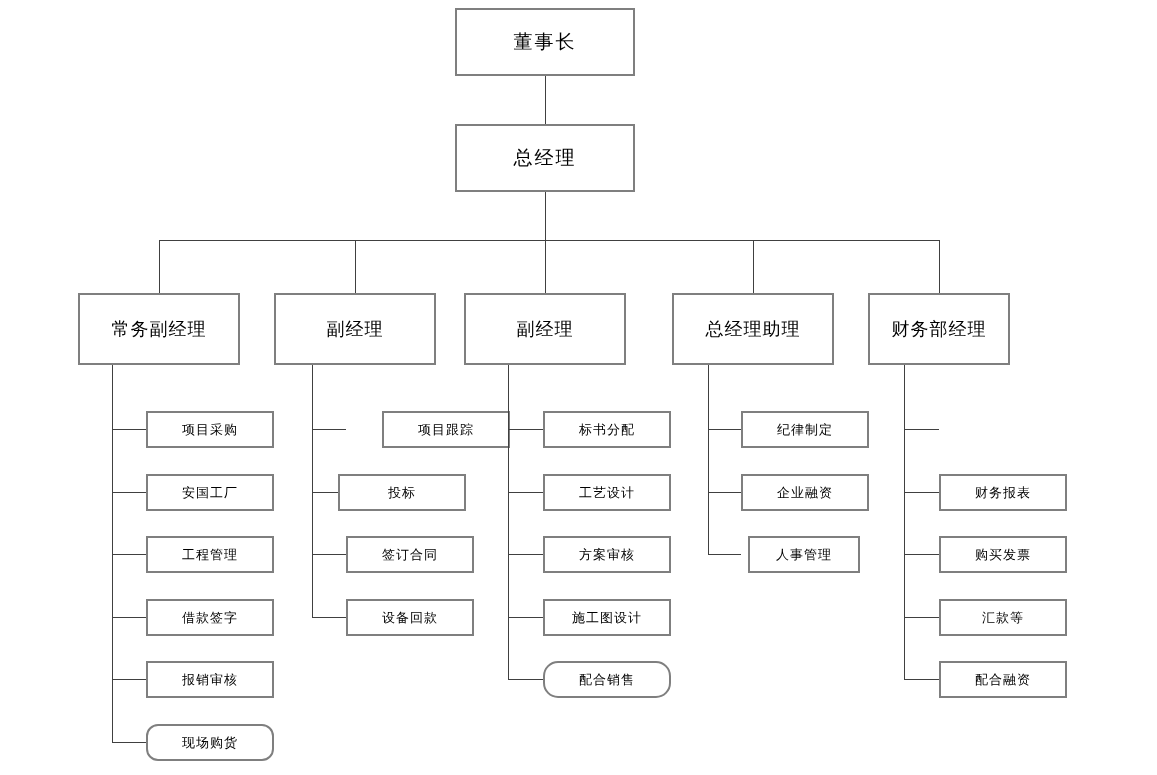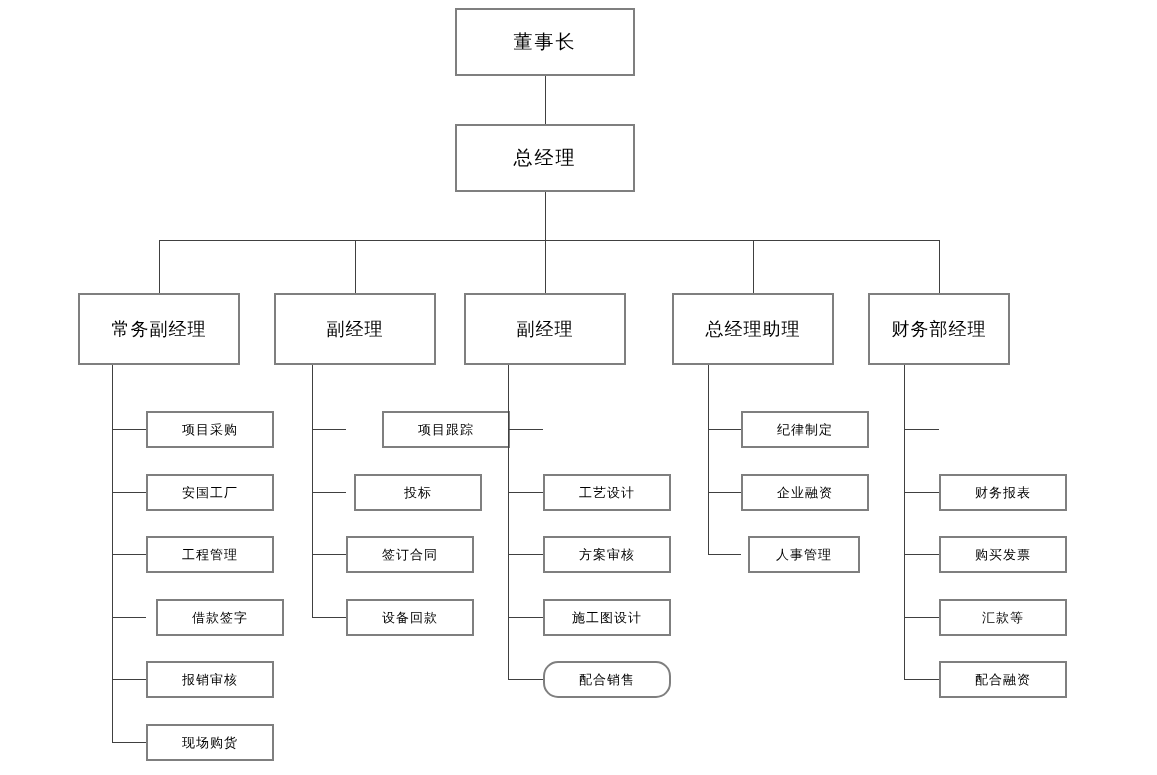--- a/index.html
+++ b/index.html
@@ -47,40 +47,41 @@
     <div class="cline" style="left: 159px; top: 240px; width: 1px; height: 53px; background: rgb(64, 64, 64);"></div>
     <div class="node head" style="left: 78px; top: 293px; width: 162px; height: 72px;">常务副经理</div>
     <div class="cline" style="left: 112px; top: 365px; width: 1px; height: 377px; background: rgb(64, 64, 64);"></div>
     <div class="cline" style="left: 112px; top: 429px; width: 34px; height: 1px; background: rgb(64, 64, 64);"></div>
     <div class="node leaf" style="left: 146px; top: 411px; width: 128px; height: 37px;">项目采购</div>
     <div class="cline" style="left: 112px; top: 492px; width: 34px; height: 1px; background: rgb(64, 64, 64);"></div>
     <div class="node leaf" style="left: 146px; top: 474px; width: 128px; height: 37px;">安国工厂</div>
     <div class="cline" style="left: 112px; top: 554px; width: 34px; height: 1px; background: rgb(64, 64, 64);"></div>
     <div class="node leaf" style="left: 146px; top: 536px; width: 128px; height: 37px;">工程管理</div>
     <div class="cline" style="left: 112px; top: 617px; width: 34px; height: 1px; background: rgb(64, 64, 64);"></div>
-    <div class="node leaf" style="left: 156px; top: 599px; width: 128px; height: 37px;">借款签字</div>
+    <div class="node leaf" style="left: 146px; top: 599px; width: 128px; height: 37px;">借款签字</div>
     <div class="cline" style="left: 112px; top: 679px; width: 34px; height: 1px; background: rgb(64, 64, 64);"></div>
     <div class="node leaf" style="left: 146px; top: 661px; width: 128px; height: 37px;">报销审核</div>
     <div class="cline" style="left: 112px; top: 742px; width: 34px; height: 1px; background: rgb(64, 64, 64);"></div>
-    <div class="node leaf" style="left: 146px; top: 724px; width: 128px; height: 37px;">现场购货</div>
+    <div class="node leaf" style="left: 146px; top: 724px; width: 128px; height: 37px; border-radius: 12px;">现场购货</div>
     <div class="cline" style="left: 355px; top: 240px; width: 1px; height: 53px; background: rgb(64, 64, 64);"></div>
     <div class="node head" style="left: 274px; top: 293px; width: 162px; height: 72px;">副经理</div>
     <div class="cline" style="left: 312px; top: 365px; width: 1px; height: 252px; background: rgb(64, 64, 64);"></div>
     <div class="cline" style="left: 312px; top: 429px; width: 34px; height: 1px; background: rgb(64, 64, 64);"></div>
     <div class="node leaf" style="left: 346px; top: 411px; width: 128px; height: 37px; margin-left: 36px;">项目跟踪</div>
     <div class="cline" style="left: 312px; top: 492px; width: 34px; height: 1px; background: rgb(64, 64, 64);"></div>
-    <div class="node leaf" style="left: 354px; top: 474px; width: 128px; height: 37px;">投标</div>
+    <div class="node leaf" style="left: 338px; top: 474px; width: 128px; height: 37px;">投标</div>
     <div class="cline" style="left: 312px; top: 554px; width: 34px; height: 1px; background: rgb(64, 64, 64);"></div>
     <div class="node leaf" style="left: 346px; top: 536px; width: 128px; height: 37px;">签订合同</div>
     <div class="cline" style="left: 312px; top: 617px; width: 34px; height: 1px; background: rgb(64, 64, 64);"></div>
     <div class="node leaf" style="left: 346px; top: 599px; width: 128px; height: 37px;">设备回款</div>
     <div class="cline" style="left: 545px; top: 240px; width: 1px; height: 53px; background: rgb(64, 64, 64);"></div>
     <div class="node head" style="left: 464px; top: 293px; width: 162px; height: 72px;">副经理</div>
     <div class="cline" style="left: 508px; top: 365px; width: 1px; height: 314px; background: rgb(64, 64, 64);"></div>
     <div class="cline" style="left: 508px; top: 429px; width: 35px; height: 1px; background: rgb(64, 64, 64);"></div>
+    <div class="node leaf" style="left: 543px; top: 411px; width: 128px; height: 37px;">标书分配</div>
     <div class="cline" style="left: 508px; top: 492px; width: 35px; height: 1px; background: rgb(64, 64, 64);"></div>
     <div class="node leaf" style="left: 543px; top: 474px; width: 128px; height: 37px;">工艺设计</div>
     <div class="cline" style="left: 508px; top: 554px; width: 35px; height: 1px; background: rgb(64, 64, 64);"></div>
     <div class="node leaf" style="left: 543px; top: 536px; width: 128px; height: 37px;">方案审核</div>
     <div class="cline" style="left: 508px; top: 617px; width: 35px; height: 1px; background: rgb(64, 64, 64);"></div>
     <div class="node leaf" style="left: 543px; top: 599px; width: 128px; height: 37px;">施工图设计</div>
     <div class="cline" style="left: 508px; top: 679px; width: 35px; height: 1px; background: rgb(64, 64, 64);"></div>
     <div class="node leaf" style="left: 543px; top: 661px; width: 128px; height: 37px; border-radius: 15px;">配合销售</div>
     <div class="cline" style="left: 753px; top: 240px; width: 1px; height: 53px; background: rgb(64, 64, 64);"></div>
     <div class="node head" style="left: 672px; top: 293px; width: 162px; height: 72px;">总经理助理</div>

